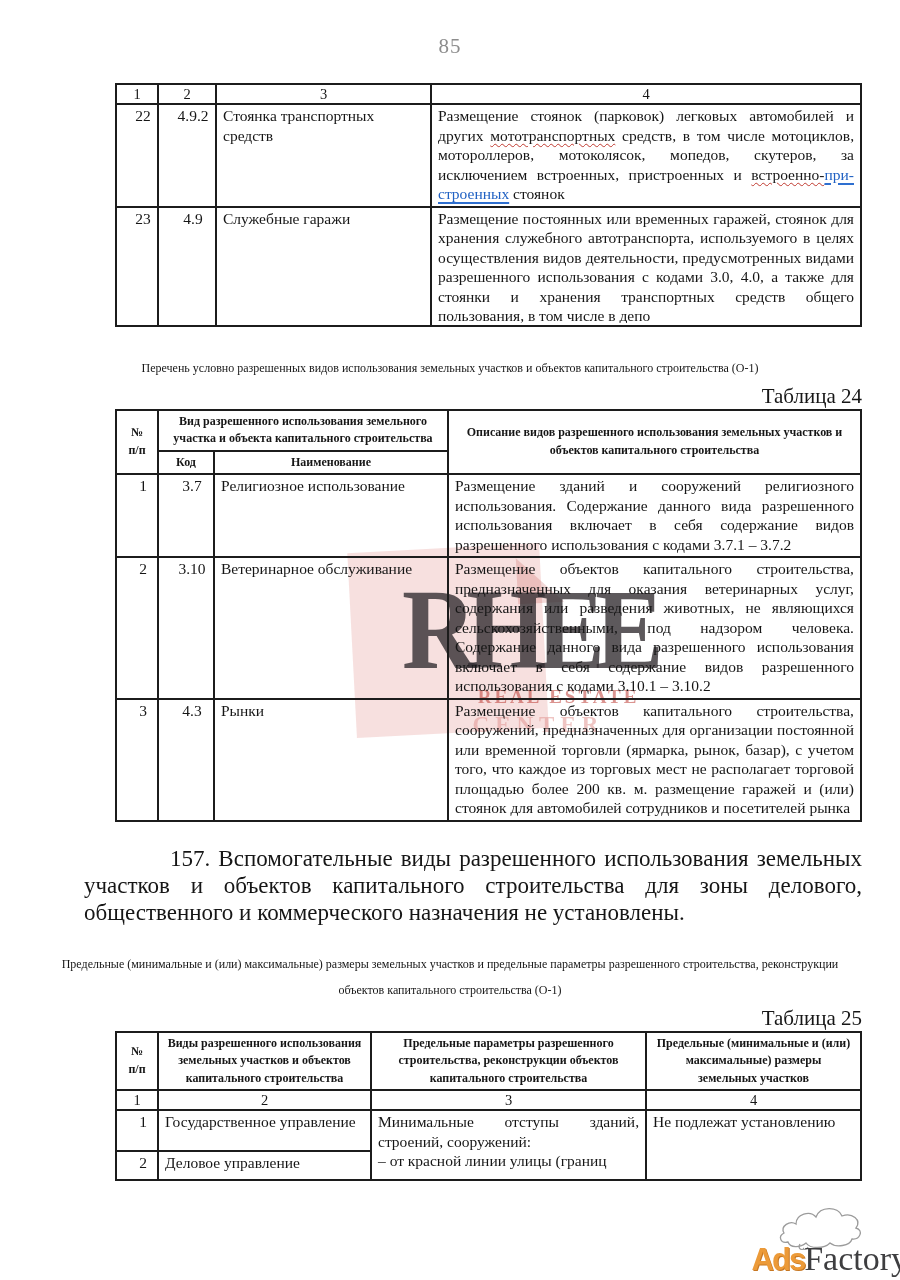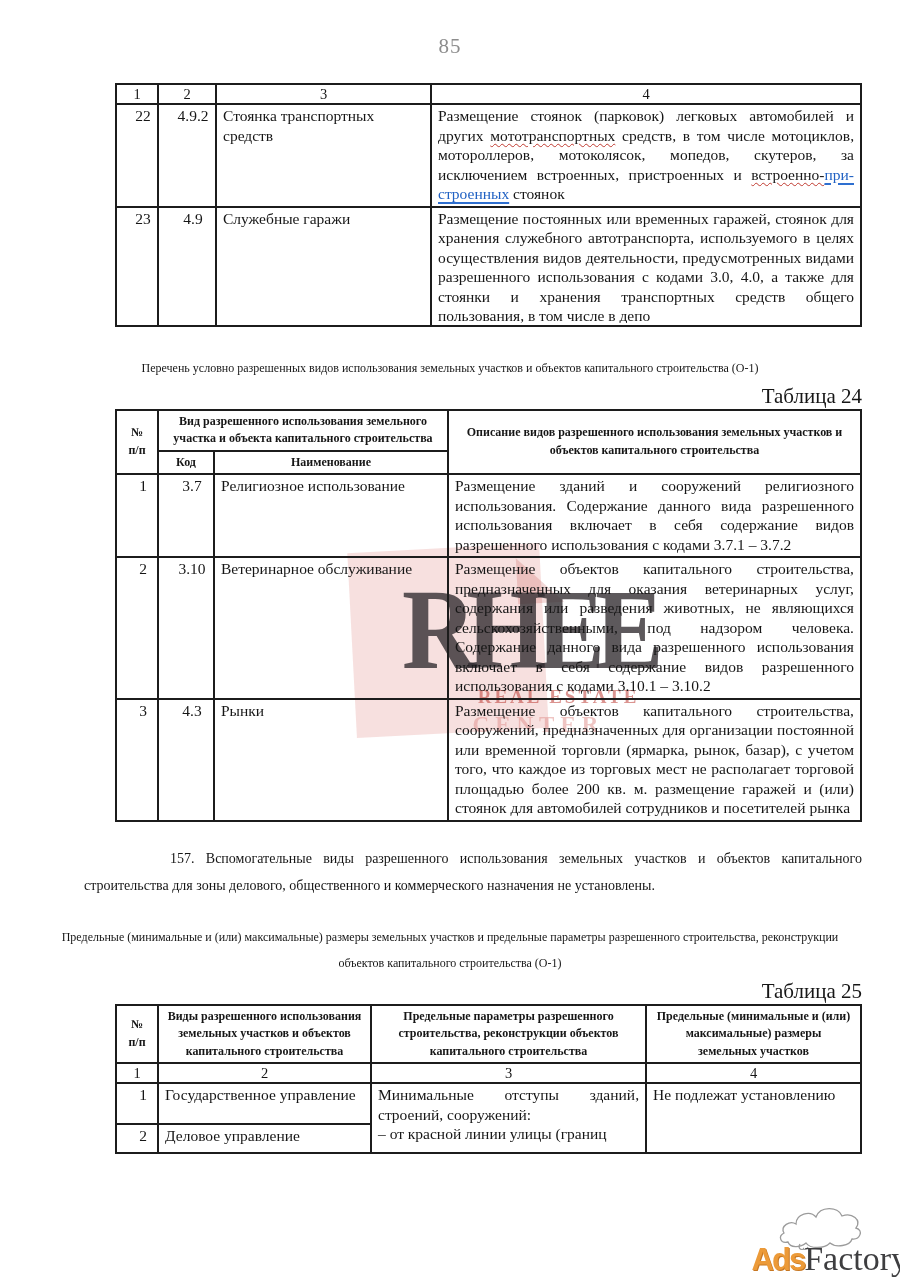--- a/index.html
+++ b/index.html
@@ -47,21 +47,21 @@
   
   .sec-heading{
     text-align:center;font-size:12px;line-height:26px;
     max-width:782px;margin:28px auto 0 auto;
   }
   .tbl-label{
     text-align:right;font-size:21px;line-height:22px;
     margin:4px 38px 2px 0;
   }
   .body-par{
-    margin:23px 38px 15px 84px;font-size:14px;line-height:27px;
+    margin:23px 38px 15px 84px;font-size:23px;line-height:27px;
     text-align:justify;text-align-last:left;text-indent:86px;
   }
 
   
   .wavy-red{
     text-decoration-line:underline;text-decoration-style:wavy;
     text-decoration-color:#c03a30;text-decoration-thickness:1px;
     text-underline-offset:2px;
   }
   .blue-ul{

